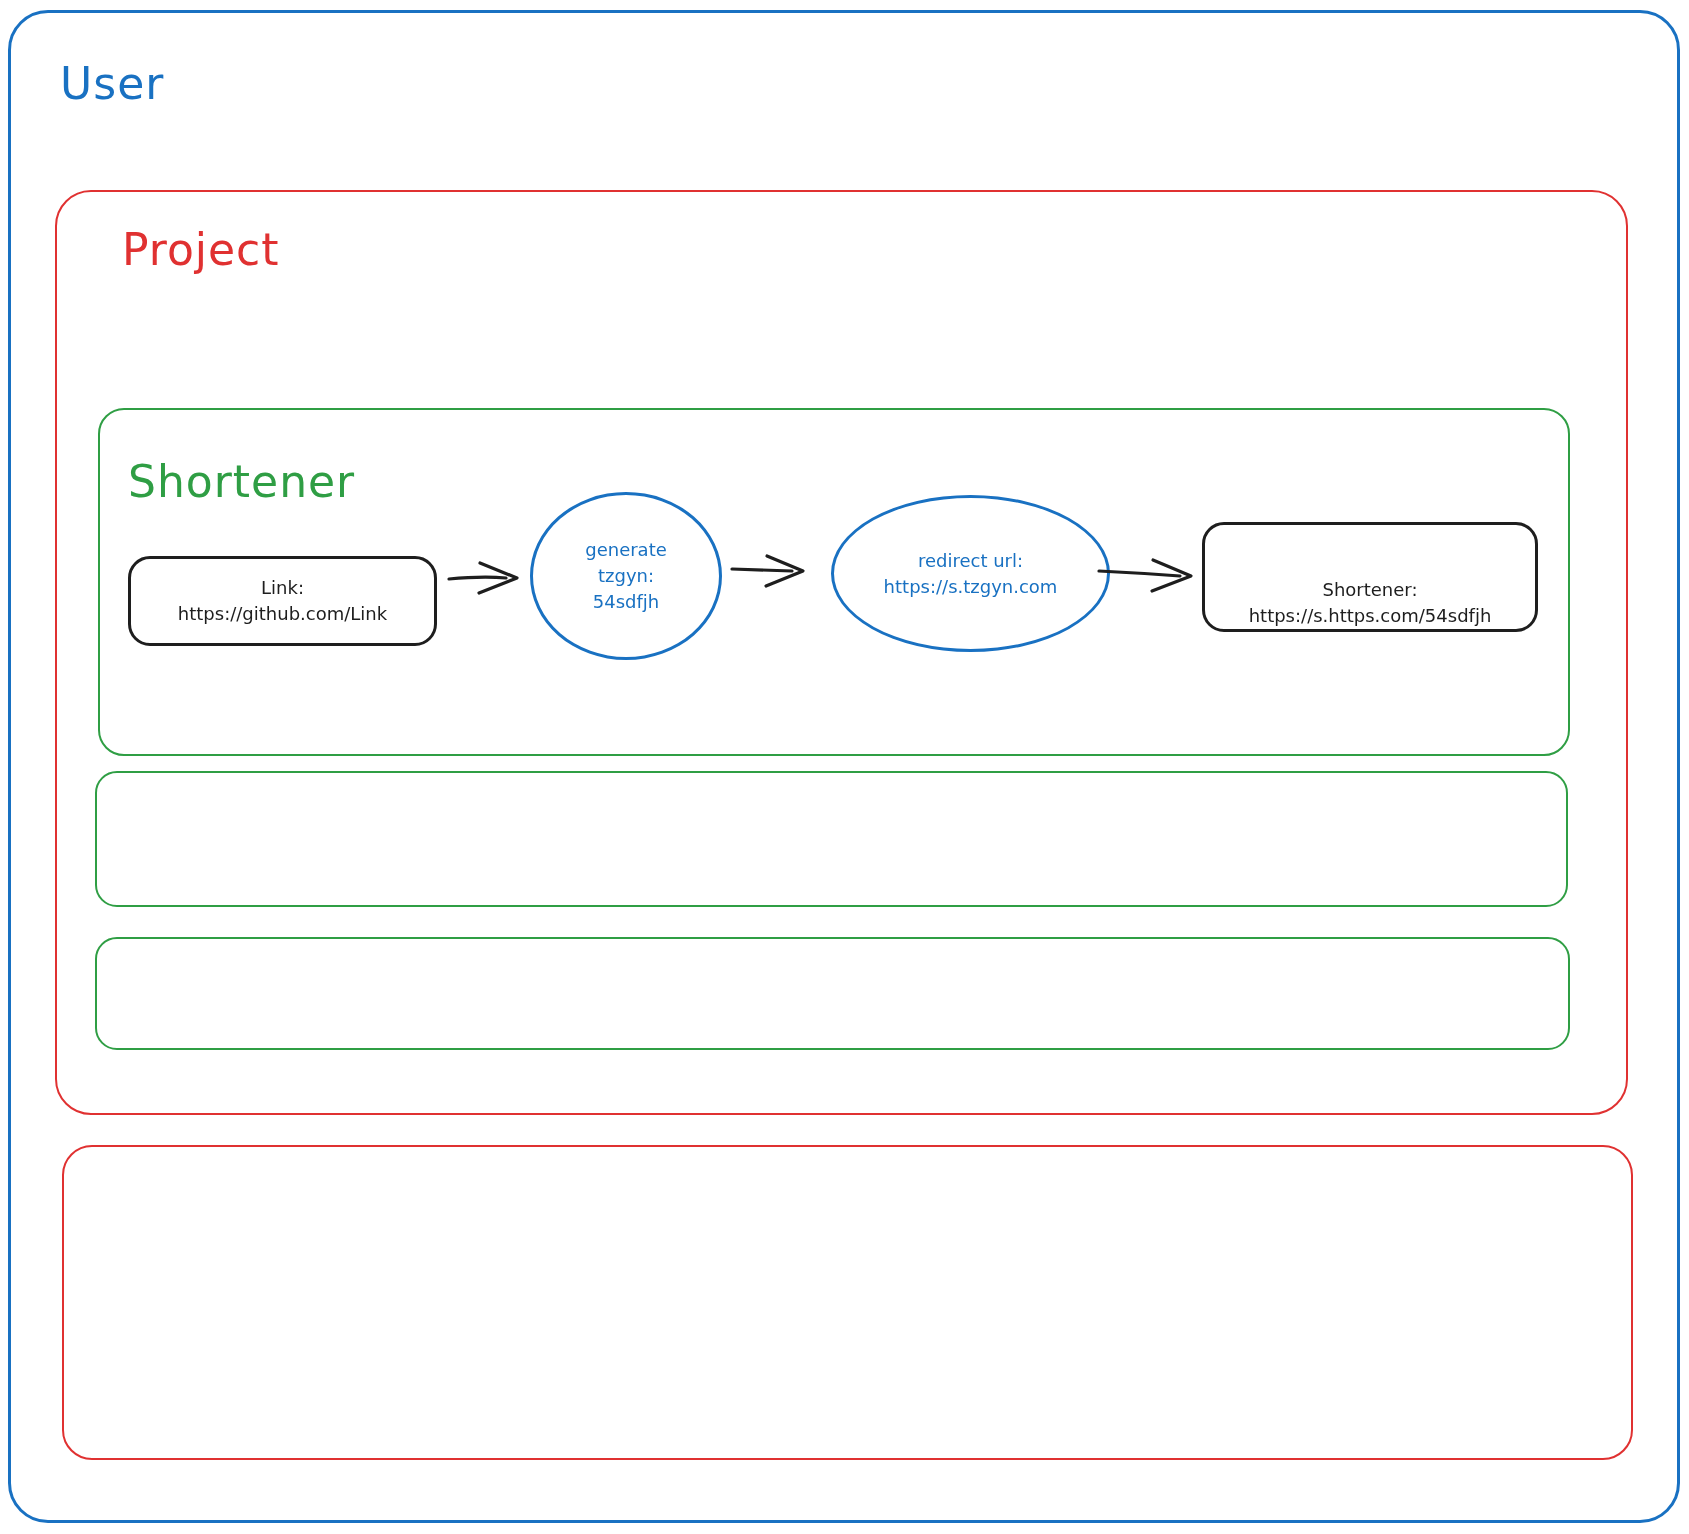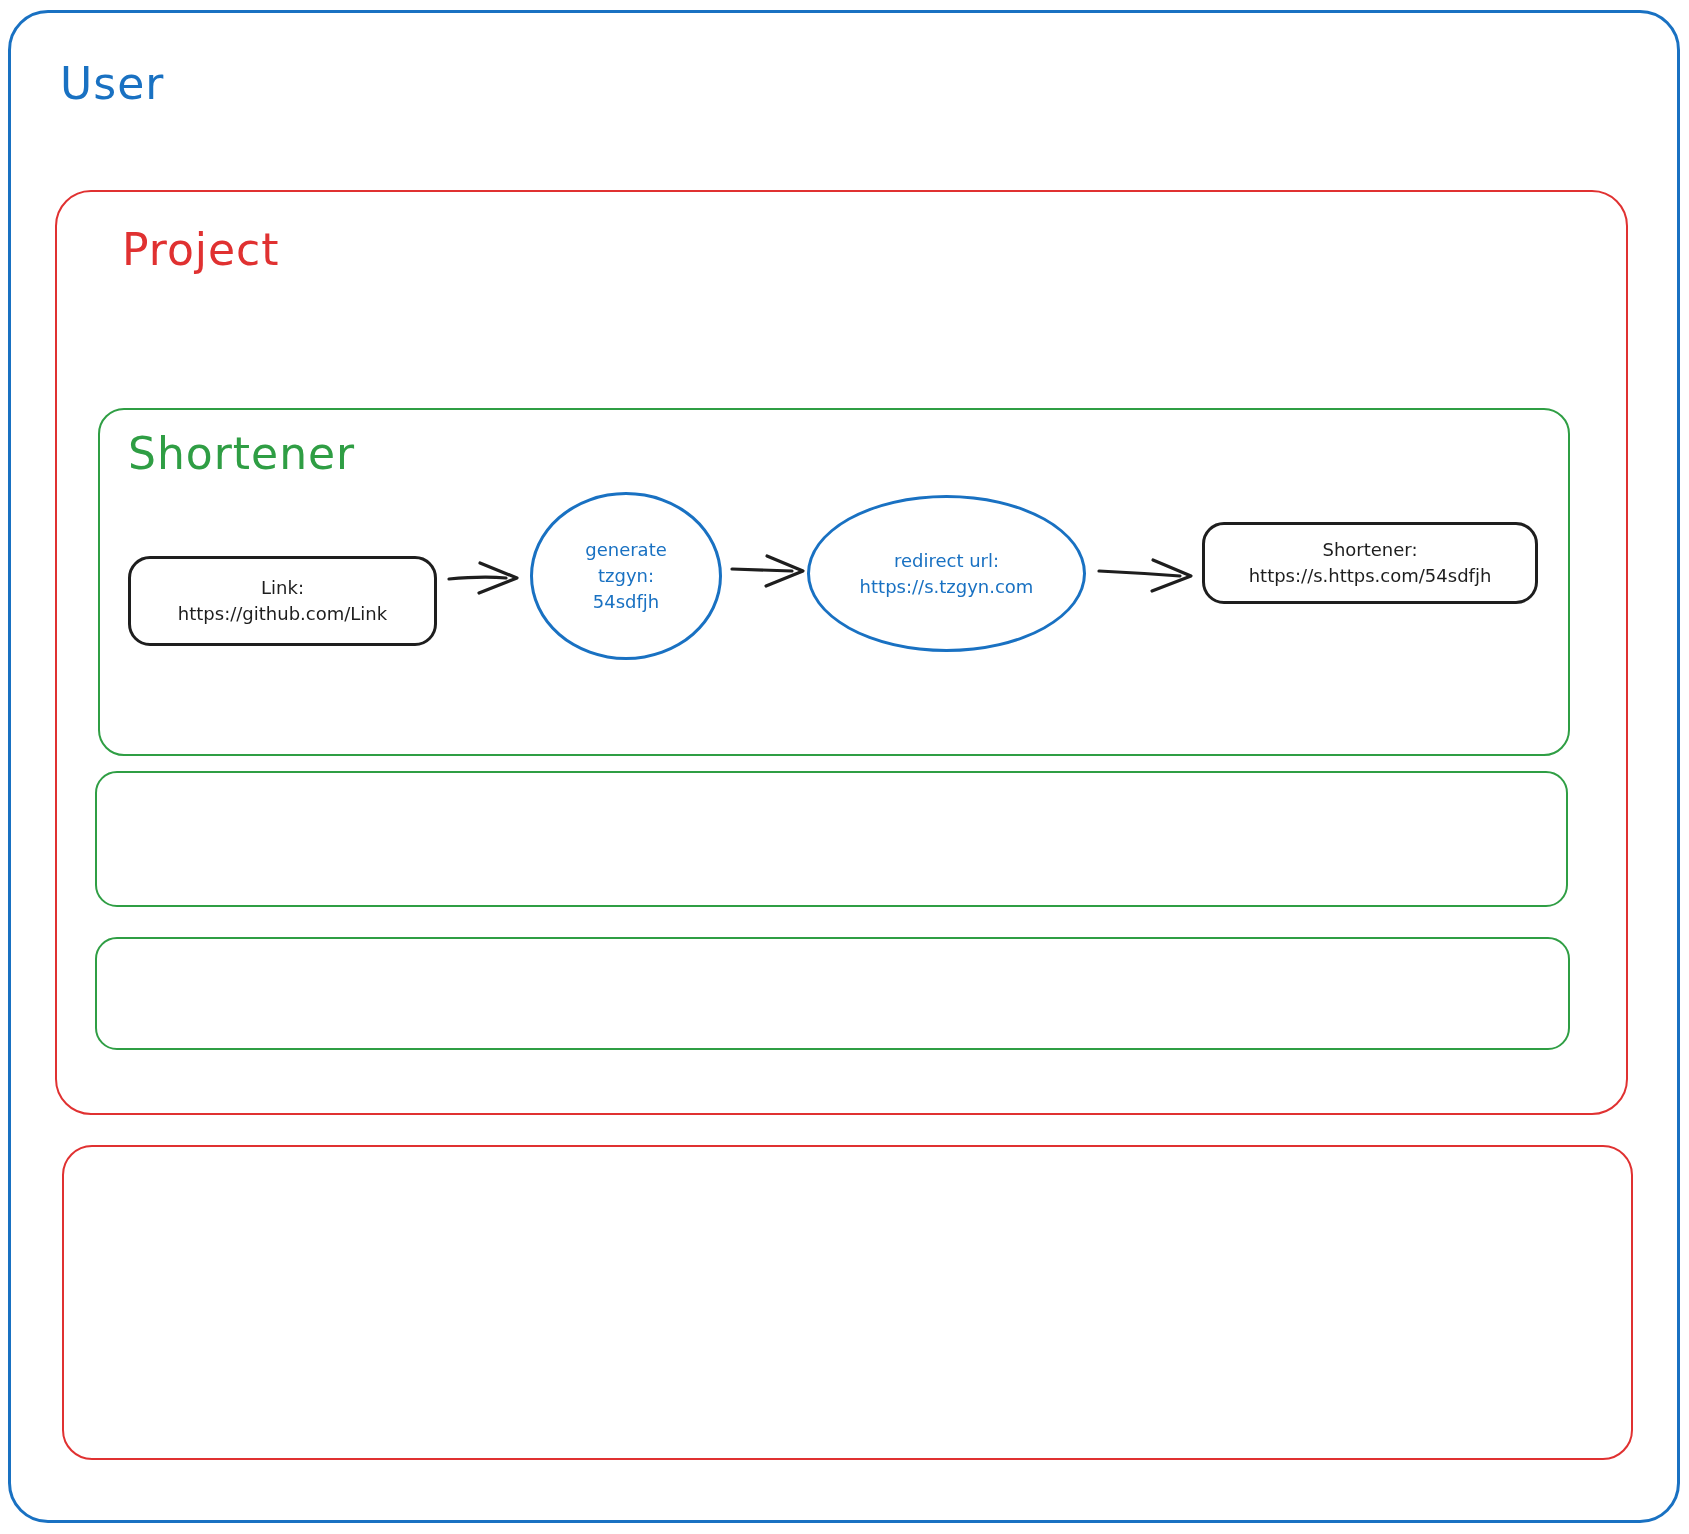--- a/index.html
+++ b/index.html
@@ -47,21 +47,21 @@
 
   
   .frame-label {
     font-size: 44px;
     letter-spacing: 1px;
     white-space: nowrap;
     font-weight: 400;
   }
   .label-user     { left: 60px;  top: 58px;  color: var(--blue, #1971c2); }
   .label-project  { left: 112px; top: 224px; color: var(--red, #e03131); margin-left: 10px; }
-  .label-shortener{ left: 128px; top: 428px; color: var(--green, #2f9e44); }
+  .label-shortener{ left: 128px; top: 456px; color: var(--green, #2f9e44); }
 
   
   .node {
     display: flex;
     flex-direction: column;
     align-items: center;
     justify-content: center;
     text-align: center;
     font-size: 18px;
     line-height: 26px;
@@ -72,22 +72,22 @@
     border-radius: 22px;
     color: var(--ink, #1e1e1e);
   }
   .node-ellipse {
     border: 3px solid var(--blue, #1971c2);
     border-radius: 50%;
     color: var(--blue, #1971c2);
   }
   .node-link     { left: 128px;  top: 556px; width: 309px; height: 90px; }
   .node-generate { left: 530px;  top: 492px; width: 192px; height: 168px; }
-  .node-redirect { left: 807px;  top: 495px; width: 279px; height: 157px; text-align: center; }
-  .node-result   { left: 1202px; top: 522px; width: 336px; height: 82px; }
+  .node-redirect { left: 831px;  top: 495px; width: 279px; height: 157px; text-align: center; }
+  .node-result   { left: 1202px; top: 522px; width: 336px; height: 110px; justify-content: flex-end; }
 
   
   #arrow-layer {
     position: absolute;
     left: 0; top: 0; width: 1689px; height: 1534px;
     pointer-events: none;
   }
   .arrow-stroke {
     stroke: var(--ink, #1e1e1e);
     stroke-width: 3.2;

